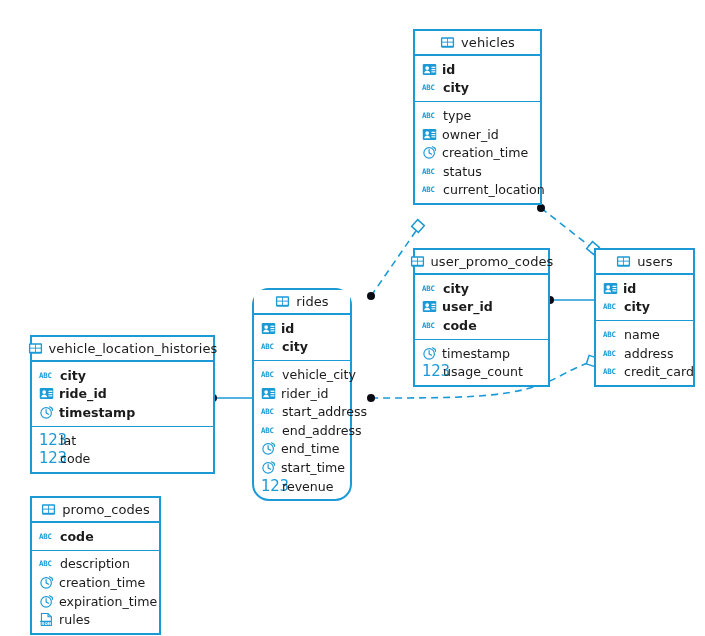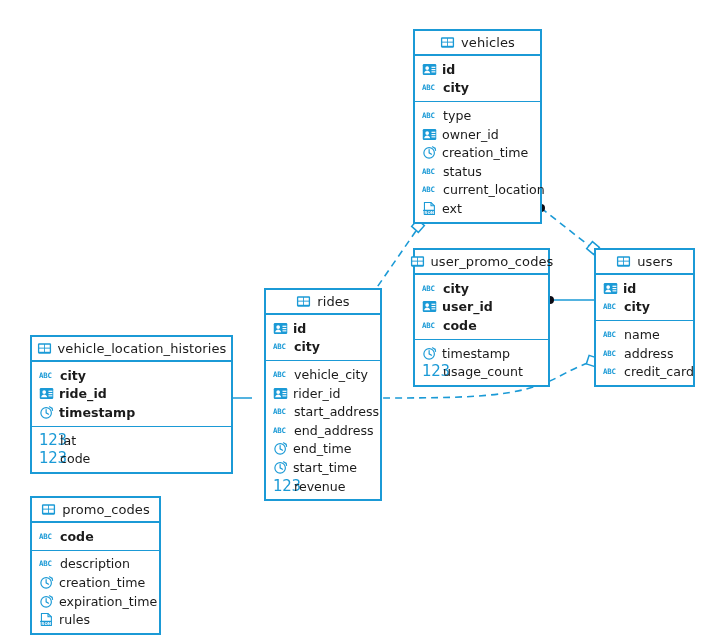--- a/index.html
+++ b/index.html
@@ -147,326 +147,315 @@
           <span class="col-name">creation_time</span>
         </div>
         <div class="col-row">
           <span class="ic-abc">ABC</span>
           <span class="col-name">status</span>
         </div>
         <div class="col-row">
           <span class="ic-abc">ABC</span>
           <span class="col-name">current_location</span>
         </div>
+      </div>
+    </div>
+    <div class="table-box" style="left: 413px; top: 248px; width: 137px;">
+      <div class="tbl-header">
+        <span class="ic">
+          <svg width="15" height="15" viewBox="0 0 16 16">
+    <rect x="1" y="2.5" width="14" height="11" rx="1.2" fill="#1b9ad6"></rect>
+    <rect x="2.4" y="4" width="5.2" height="3.1" fill="#ffffff"></rect>
+    <rect x="8.5" y="4" width="5.1" height="3.1" fill="#ffffff"></rect>
+    <rect x="2.4" y="8.1" width="5.2" height="3.4" fill="#ffffff"></rect>
+    <rect x="8.5" y="8.1" width="5.1" height="3.4" fill="#ffffff"></rect>
+  </svg>
+        </span>
+        <span class="tbl-title">user_promo_codes</span>
+      </div>
+      <div class="section keys">
+        <div class="col-row pk">
+          <span class="ic-abc">ABC</span>
+          <span class="col-name">city</span>
+        </div>
+        <div class="col-row pk">
+          <span class="ic">
+            <svg width="15" height="15" viewBox="0 0 16 16">
+    <rect x="0.8" y="2.2" width="14.4" height="11.6" rx="1.3" fill="#1b9ad6"></rect>
+    <circle cx="5.5" cy="6.4" r="2" fill="#ffffff"></circle>
+    <path d="M2.3 11.9c0.4-1.9 1.7-2.8 3.2-2.8s2.8 0.9 3.2 2.8z" fill="#ffffff"></path>
+    <rect x="10.1" y="5.0" width="4.2" height="1.3" fill="#ffffff"></rect>
+    <rect x="10.1" y="7.5" width="4.2" height="1.2" fill="#ffffff"></rect>
+    <rect x="10.1" y="9.9" width="4.2" height="1.2" fill="#ffffff"></rect>
+  </svg>
+          </span>
+          <span class="col-name">user_id</span>
+        </div>
+        <div class="col-row pk">
+          <span class="ic-abc">ABC</span>
+          <span class="col-name">code</span>
+        </div>
+      </div>
+      <div class="section">
+        <div class="col-row">
+          <span class="ic">
+            <svg width="15" height="15" viewBox="0 0 16 16">
+    <circle cx="7.6" cy="8.4" r="5.6" fill="none" stroke="#1b9ad6" stroke-width="1.25"></circle>
+    <path d="M7.6 4.9 L7.6 8.4 L10.2 9.8" fill="none" stroke="#1b9ad6" stroke-width="1.25" stroke-linecap="round" stroke-linejoin="round"></path>
+    <path d="M11.2 1.9 l2.6 1.5" stroke="#1b9ad6" stroke-width="1.2" stroke-linecap="round"></path>
+    <path d="M13.9 3.3 l0.6 2.4" stroke="#1b9ad6" stroke-width="1.2" stroke-linecap="round"></path>
+  </svg>
+          </span>
+          <span class="col-name">timestamp</span>
+        </div>
+        <div class="col-row">
+          <span class="ic-num">123</span>
+          <span class="col-name">usage_count</span>
+        </div>
+      </div>
+    </div>
+    <div class="table-box" style="left: 594px; top: 248px; width: 101px;">
+      <div class="tbl-header">
+        <span class="ic">
+          <svg width="15" height="15" viewBox="0 0 16 16">
+    <rect x="1" y="2.5" width="14" height="11" rx="1.2" fill="#1b9ad6"></rect>
+    <rect x="2.4" y="4" width="5.2" height="3.1" fill="#ffffff"></rect>
+    <rect x="8.5" y="4" width="5.1" height="3.1" fill="#ffffff"></rect>
+    <rect x="2.4" y="8.1" width="5.2" height="3.4" fill="#ffffff"></rect>
+    <rect x="8.5" y="8.1" width="5.1" height="3.4" fill="#ffffff"></rect>
+  </svg>
+        </span>
+        <span class="tbl-title">users</span>
+      </div>
+      <div class="section keys">
+        <div class="col-row pk">
+          <span class="ic">
+            <svg width="15" height="15" viewBox="0 0 16 16">
+    <rect x="0.8" y="2.2" width="14.4" height="11.6" rx="1.3" fill="#1b9ad6"></rect>
+    <circle cx="5.5" cy="6.4" r="2" fill="#ffffff"></circle>
+    <path d="M2.3 11.9c0.4-1.9 1.7-2.8 3.2-2.8s2.8 0.9 3.2 2.8z" fill="#ffffff"></path>
+    <rect x="10.1" y="5.0" width="4.2" height="1.3" fill="#ffffff"></rect>
+    <rect x="10.1" y="7.5" width="4.2" height="1.2" fill="#ffffff"></rect>
+    <rect x="10.1" y="9.9" width="4.2" height="1.2" fill="#ffffff"></rect>
+  </svg>
+          </span>
+          <span class="col-name">id</span>
+        </div>
+        <div class="col-row pk">
+          <span class="ic-abc">ABC</span>
+          <span class="col-name">city</span>
+        </div>
+      </div>
+      <div class="section">
+        <div class="col-row">
+          <span class="ic-abc">ABC</span>
+          <span class="col-name">name</span>
+        </div>
+        <div class="col-row">
+          <span class="ic-abc">ABC</span>
+          <span class="col-name">address</span>
+        </div>
+        <div class="col-row">
+          <span class="ic-abc">ABC</span>
+          <span class="col-name">credit_card</span>
+        </div>
+      </div>
+    </div>
+    <div class="table-box" style="left: 252px; top: 288px; width: 100px; border-radius: 17px;">
+      <div class="tbl-header">
+        <span class="ic">
+          <svg width="15" height="15" viewBox="0 0 16 16">
+    <rect x="1" y="2.5" width="14" height="11" rx="1.2" fill="#1b9ad6"></rect>
+    <rect x="2.4" y="4" width="5.2" height="3.1" fill="#ffffff"></rect>
+    <rect x="8.5" y="4" width="5.1" height="3.1" fill="#ffffff"></rect>
+    <rect x="2.4" y="8.1" width="5.2" height="3.4" fill="#ffffff"></rect>
+    <rect x="8.5" y="8.1" width="5.1" height="3.4" fill="#ffffff"></rect>
+  </svg>
+        </span>
+        <span class="tbl-title">rides</span>
+      </div>
+      <div class="section keys">
+        <div class="col-row pk">
+          <span class="ic">
+            <svg width="15" height="15" viewBox="0 0 16 16">
+    <rect x="0.8" y="2.2" width="14.4" height="11.6" rx="1.3" fill="#1b9ad6"></rect>
+    <circle cx="5.5" cy="6.4" r="2" fill="#ffffff"></circle>
+    <path d="M2.3 11.9c0.4-1.9 1.7-2.8 3.2-2.8s2.8 0.9 3.2 2.8z" fill="#ffffff"></path>
+    <rect x="10.1" y="5.0" width="4.2" height="1.3" fill="#ffffff"></rect>
+    <rect x="10.1" y="7.5" width="4.2" height="1.2" fill="#ffffff"></rect>
+    <rect x="10.1" y="9.9" width="4.2" height="1.2" fill="#ffffff"></rect>
+  </svg>
+          </span>
+          <span class="col-name">id</span>
+        </div>
+        <div class="col-row pk">
+          <span class="ic-abc">ABC</span>
+          <span class="col-name">city</span>
+        </div>
+      </div>
+      <div class="section">
+        <div class="col-row">
+          <span class="ic-abc">ABC</span>
+          <span class="col-name">vehicle_city</span>
+        </div>
+        <div class="col-row">
+          <span class="ic">
+            <svg width="15" height="15" viewBox="0 0 16 16">
+    <rect x="0.8" y="2.2" width="14.4" height="11.6" rx="1.3" fill="#1b9ad6"></rect>
+    <circle cx="5.5" cy="6.4" r="2" fill="#ffffff"></circle>
+    <path d="M2.3 11.9c0.4-1.9 1.7-2.8 3.2-2.8s2.8 0.9 3.2 2.8z" fill="#ffffff"></path>
+    <rect x="10.1" y="5.0" width="4.2" height="1.3" fill="#ffffff"></rect>
+    <rect x="10.1" y="7.5" width="4.2" height="1.2" fill="#ffffff"></rect>
+    <rect x="10.1" y="9.9" width="4.2" height="1.2" fill="#ffffff"></rect>
+  </svg>
+          </span>
+          <span class="col-name">rider_id</span>
+        </div>
+        <div class="col-row">
+          <span class="ic-abc">ABC</span>
+          <span class="col-name">start_address</span>
+        </div>
+        <div class="col-row">
+          <span class="ic-abc">ABC</span>
+          <span class="col-name">end_address</span>
+        </div>
+        <div class="col-row">
+          <span class="ic">
+            <svg width="15" height="15" viewBox="0 0 16 16">
+    <circle cx="7.6" cy="8.4" r="5.6" fill="none" stroke="#1b9ad6" stroke-width="1.25"></circle>
+    <path d="M7.6 4.9 L7.6 8.4 L10.2 9.8" fill="none" stroke="#1b9ad6" stroke-width="1.25" stroke-linecap="round" stroke-linejoin="round"></path>
+    <path d="M11.2 1.9 l2.6 1.5" stroke="#1b9ad6" stroke-width="1.2" stroke-linecap="round"></path>
+    <path d="M13.9 3.3 l0.6 2.4" stroke="#1b9ad6" stroke-width="1.2" stroke-linecap="round"></path>
+  </svg>
+          </span>
+          <span class="col-name">end_time</span>
+        </div>
+        <div class="col-row">
+          <span class="ic">
+            <svg width="15" height="15" viewBox="0 0 16 16">
+    <circle cx="7.6" cy="8.4" r="5.6" fill="none" stroke="#1b9ad6" stroke-width="1.25"></circle>
+    <path d="M7.6 4.9 L7.6 8.4 L10.2 9.8" fill="none" stroke="#1b9ad6" stroke-width="1.25" stroke-linecap="round" stroke-linejoin="round"></path>
+    <path d="M11.2 1.9 l2.6 1.5" stroke="#1b9ad6" stroke-width="1.2" stroke-linecap="round"></path>
+    <path d="M13.9 3.3 l0.6 2.4" stroke="#1b9ad6" stroke-width="1.2" stroke-linecap="round"></path>
+  </svg>
+          </span>
+          <span class="col-name">start_time</span>
+        </div>
+        <div class="col-row">
+          <span class="ic-num">123</span>
+          <span class="col-name">revenue</span>
+        </div>
+      </div>
+    </div>
+    <div class="table-box" style="left: 30px; top: 335px; width: 185px;">
+      <div class="tbl-header">
+        <span class="ic">
+          <svg width="15" height="15" viewBox="0 0 16 16">
+    <rect x="1" y="2.5" width="14" height="11" rx="1.2" fill="#1b9ad6"></rect>
+    <rect x="2.4" y="4" width="5.2" height="3.1" fill="#ffffff"></rect>
+    <rect x="8.5" y="4" width="5.1" height="3.1" fill="#ffffff"></rect>
+    <rect x="2.4" y="8.1" width="5.2" height="3.4" fill="#ffffff"></rect>
+    <rect x="8.5" y="8.1" width="5.1" height="3.4" fill="#ffffff"></rect>
+  </svg>
+        </span>
+        <span class="tbl-title">vehicle_location_histories</span>
+      </div>
+      <div class="section keys">
+        <div class="col-row pk">
+          <span class="ic-abc">ABC</span>
+          <span class="col-name">city</span>
+        </div>
+        <div class="col-row pk">
+          <span class="ic">
+            <svg width="15" height="15" viewBox="0 0 16 16">
+    <rect x="0.8" y="2.2" width="14.4" height="11.6" rx="1.3" fill="#1b9ad6"></rect>
+    <circle cx="5.5" cy="6.4" r="2" fill="#ffffff"></circle>
+    <path d="M2.3 11.9c0.4-1.9 1.7-2.8 3.2-2.8s2.8 0.9 3.2 2.8z" fill="#ffffff"></path>
+    <rect x="10.1" y="5.0" width="4.2" height="1.3" fill="#ffffff"></rect>
+    <rect x="10.1" y="7.5" width="4.2" height="1.2" fill="#ffffff"></rect>
+    <rect x="10.1" y="9.9" width="4.2" height="1.2" fill="#ffffff"></rect>
+  </svg>
+          </span>
+          <span class="col-name">ride_id</span>
+        </div>
+        <div class="col-row pk">
+          <span class="ic">
+            <svg width="15" height="15" viewBox="0 0 16 16">
+    <circle cx="7.6" cy="8.4" r="5.6" fill="none" stroke="#1b9ad6" stroke-width="1.25"></circle>
+    <path d="M7.6 4.9 L7.6 8.4 L10.2 9.8" fill="none" stroke="#1b9ad6" stroke-width="1.25" stroke-linecap="round" stroke-linejoin="round"></path>
+    <path d="M11.2 1.9 l2.6 1.5" stroke="#1b9ad6" stroke-width="1.2" stroke-linecap="round"></path>
+    <path d="M13.9 3.3 l0.6 2.4" stroke="#1b9ad6" stroke-width="1.2" stroke-linecap="round"></path>
+  </svg>
+          </span>
+          <span class="col-name">timestamp</span>
+        </div>
+      </div>
+      <div class="section">
+        <div class="col-row">
+          <span class="ic-num">123</span>
+          <span class="col-name">lat</span>
+        </div>
+        <div class="col-row">
+          <span class="ic-num">123</span>
+          <span class="col-name">code</span>
+        </div>
+      </div>
+    </div>
+    <div class="table-box" style="left: 30px; top: 496px; width: 131px;">
+      <div class="tbl-header">
+        <span class="ic">
+          <svg width="15" height="15" viewBox="0 0 16 16">
+    <rect x="1" y="2.5" width="14" height="11" rx="1.2" fill="#1b9ad6"></rect>
+    <rect x="2.4" y="4" width="5.2" height="3.1" fill="#ffffff"></rect>
+    <rect x="8.5" y="4" width="5.1" height="3.1" fill="#ffffff"></rect>
+    <rect x="2.4" y="8.1" width="5.2" height="3.4" fill="#ffffff"></rect>
+    <rect x="8.5" y="8.1" width="5.1" height="3.4" fill="#ffffff"></rect>
+  </svg>
+        </span>
+        <span class="tbl-title">promo_codes</span>
+      </div>
+      <div class="section keys">
+        <div class="col-row pk">
+          <span class="ic-abc">ABC</span>
+          <span class="col-name">code</span>
+        </div>
+      </div>
+      <div class="section">
+        <div class="col-row">
+          <span class="ic-abc">ABC</span>
+          <span class="col-name">description</span>
+        </div>
+        <div class="col-row">
+          <span class="ic">
+            <svg width="15" height="15" viewBox="0 0 16 16">
+    <circle cx="7.6" cy="8.4" r="5.6" fill="none" stroke="#1b9ad6" stroke-width="1.25"></circle>
+    <path d="M7.6 4.9 L7.6 8.4 L10.2 9.8" fill="none" stroke="#1b9ad6" stroke-width="1.25" stroke-linecap="round" stroke-linejoin="round"></path>
+    <path d="M11.2 1.9 l2.6 1.5" stroke="#1b9ad6" stroke-width="1.2" stroke-linecap="round"></path>
+    <path d="M13.9 3.3 l0.6 2.4" stroke="#1b9ad6" stroke-width="1.2" stroke-linecap="round"></path>
+  </svg>
+          </span>
+          <span class="col-name">creation_time</span>
+        </div>
+        <div class="col-row">
+          <span class="ic">
+            <svg width="15" height="15" viewBox="0 0 16 16">
+    <circle cx="7.6" cy="8.4" r="5.6" fill="none" stroke="#1b9ad6" stroke-width="1.25"></circle>
+    <path d="M7.6 4.9 L7.6 8.4 L10.2 9.8" fill="none" stroke="#1b9ad6" stroke-width="1.25" stroke-linecap="round" stroke-linejoin="round"></path>
+    <path d="M11.2 1.9 l2.6 1.5" stroke="#1b9ad6" stroke-width="1.2" stroke-linecap="round"></path>
+    <path d="M13.9 3.3 l0.6 2.4" stroke="#1b9ad6" stroke-width="1.2" stroke-linecap="round"></path>
+  </svg>
+          </span>
+          <span class="col-name">expiration_time</span>
+        </div>
         <div class="col-row">
           <span class="ic">
             <svg width="15" height="15" viewBox="0 0 16 16">
     <path d="M2.6 1.6 h7.0 l3.6 3.5 v9.3 h-10.6 z" fill="none" stroke="#1b9ad6" stroke-width="1.15"></path>
     <path d="M9.6 1.6 v3.5 h3.6" fill="none" stroke="#1b9ad6" stroke-width="1.15"></path>
     <rect x="1.1" y="9.3" width="12.0" height="5.2" rx="0.7" fill="#1b9ad6"></rect>
     <text x="7.1" y="13.4" font-size="4.3" font-weight="bold" fill="#ffffff" text-anchor="middle" font-family="DejaVu Sans, sans-serif">JSON</text>
   </svg>
           </span>
-          <span class="col-name">ext</span>
-        </div>
-      </div>
-    </div>
-    <div class="table-box" style="left: 413px; top: 248px; width: 137px;">
-      <div class="tbl-header">
-        <span class="ic">
-          <svg width="15" height="15" viewBox="0 0 16 16">
-    <rect x="1" y="2.5" width="14" height="11" rx="1.2" fill="#1b9ad6"></rect>
-    <rect x="2.4" y="4" width="5.2" height="3.1" fill="#ffffff"></rect>
-    <rect x="8.5" y="4" width="5.1" height="3.1" fill="#ffffff"></rect>
-    <rect x="2.4" y="8.1" width="5.2" height="3.4" fill="#ffffff"></rect>
-    <rect x="8.5" y="8.1" width="5.1" height="3.4" fill="#ffffff"></rect>
-  </svg>
-        </span>
-        <span class="tbl-title">user_promo_codes</span>
-      </div>
-      <div class="section keys">
-        <div class="col-row pk">
-          <span class="ic-abc">ABC</span>
-          <span class="col-name">city</span>
-        </div>
-        <div class="col-row pk">
-          <span class="ic">
-            <svg width="15" height="15" viewBox="0 0 16 16">
-    <rect x="0.8" y="2.2" width="14.4" height="11.6" rx="1.3" fill="#1b9ad6"></rect>
-    <circle cx="5.5" cy="6.4" r="2" fill="#ffffff"></circle>
-    <path d="M2.3 11.9c0.4-1.9 1.7-2.8 3.2-2.8s2.8 0.9 3.2 2.8z" fill="#ffffff"></path>
-    <rect x="10.1" y="5.0" width="4.2" height="1.3" fill="#ffffff"></rect>
-    <rect x="10.1" y="7.5" width="4.2" height="1.2" fill="#ffffff"></rect>
-    <rect x="10.1" y="9.9" width="4.2" height="1.2" fill="#ffffff"></rect>
-  </svg>
-          </span>
-          <span class="col-name">user_id</span>
-        </div>
-        <div class="col-row pk">
-          <span class="ic-abc">ABC</span>
-          <span class="col-name">code</span>
-        </div>
-      </div>
-      <div class="section">
-        <div class="col-row">
-          <span class="ic">
-            <svg width="15" height="15" viewBox="0 0 16 16">
-    <circle cx="7.6" cy="8.4" r="5.6" fill="none" stroke="#1b9ad6" stroke-width="1.25"></circle>
-    <path d="M7.6 4.9 L7.6 8.4 L10.2 9.8" fill="none" stroke="#1b9ad6" stroke-width="1.25" stroke-linecap="round" stroke-linejoin="round"></path>
-    <path d="M11.2 1.9 l2.6 1.5" stroke="#1b9ad6" stroke-width="1.2" stroke-linecap="round"></path>
-    <path d="M13.9 3.3 l0.6 2.4" stroke="#1b9ad6" stroke-width="1.2" stroke-linecap="round"></path>
-  </svg>
-          </span>
-          <span class="col-name">timestamp</span>
-        </div>
-        <div class="col-row">
-          <span class="ic-num">123</span>
-          <span class="col-name">usage_count</span>
-        </div>
-      </div>
-    </div>
-    <div class="table-box" style="left: 594px; top: 248px; width: 101px;">
-      <div class="tbl-header">
-        <span class="ic">
-          <svg width="15" height="15" viewBox="0 0 16 16">
-    <rect x="1" y="2.5" width="14" height="11" rx="1.2" fill="#1b9ad6"></rect>
-    <rect x="2.4" y="4" width="5.2" height="3.1" fill="#ffffff"></rect>
-    <rect x="8.5" y="4" width="5.1" height="3.1" fill="#ffffff"></rect>
-    <rect x="2.4" y="8.1" width="5.2" height="3.4" fill="#ffffff"></rect>
-    <rect x="8.5" y="8.1" width="5.1" height="3.4" fill="#ffffff"></rect>
-  </svg>
-        </span>
-        <span class="tbl-title">users</span>
-      </div>
-      <div class="section keys">
-        <div class="col-row pk">
-          <span class="ic">
-            <svg width="15" height="15" viewBox="0 0 16 16">
-    <rect x="0.8" y="2.2" width="14.4" height="11.6" rx="1.3" fill="#1b9ad6"></rect>
-    <circle cx="5.5" cy="6.4" r="2" fill="#ffffff"></circle>
-    <path d="M2.3 11.9c0.4-1.9 1.7-2.8 3.2-2.8s2.8 0.9 3.2 2.8z" fill="#ffffff"></path>
-    <rect x="10.1" y="5.0" width="4.2" height="1.3" fill="#ffffff"></rect>
-    <rect x="10.1" y="7.5" width="4.2" height="1.2" fill="#ffffff"></rect>
-    <rect x="10.1" y="9.9" width="4.2" height="1.2" fill="#ffffff"></rect>
-  </svg>
-          </span>
-          <span class="col-name">id</span>
-        </div>
-        <div class="col-row pk">
-          <span class="ic-abc">ABC</span>
-          <span class="col-name">city</span>
-        </div>
-      </div>
-      <div class="section">
-        <div class="col-row">
-          <span class="ic-abc">ABC</span>
-          <span class="col-name">name</span>
-        </div>
-        <div class="col-row">
-          <span class="ic-abc">ABC</span>
-          <span class="col-name">address</span>
-        </div>
-        <div class="col-row">
-          <span class="ic-abc">ABC</span>
-          <span class="col-name">credit_card</span>
-        </div>
-      </div>
-    </div>
-    <div class="table-box" style="left: 264px; top: 288px; width: 118px;">
-      <div class="tbl-header">
-        <span class="ic">
-          <svg width="15" height="15" viewBox="0 0 16 16">
-    <rect x="1" y="2.5" width="14" height="11" rx="1.2" fill="#1b9ad6"></rect>
-    <rect x="2.4" y="4" width="5.2" height="3.1" fill="#ffffff"></rect>
-    <rect x="8.5" y="4" width="5.1" height="3.1" fill="#ffffff"></rect>
-    <rect x="2.4" y="8.1" width="5.2" height="3.4" fill="#ffffff"></rect>
-    <rect x="8.5" y="8.1" width="5.1" height="3.4" fill="#ffffff"></rect>
-  </svg>
-        </span>
-        <span class="tbl-title">rides</span>
-      </div>
-      <div class="section keys">
-        <div class="col-row pk">
-          <span class="ic">
-            <svg width="15" height="15" viewBox="0 0 16 16">
-    <rect x="0.8" y="2.2" width="14.4" height="11.6" rx="1.3" fill="#1b9ad6"></rect>
-    <circle cx="5.5" cy="6.4" r="2" fill="#ffffff"></circle>
-    <path d="M2.3 11.9c0.4-1.9 1.7-2.8 3.2-2.8s2.8 0.9 3.2 2.8z" fill="#ffffff"></path>
-    <rect x="10.1" y="5.0" width="4.2" height="1.3" fill="#ffffff"></rect>
-    <rect x="10.1" y="7.5" width="4.2" height="1.2" fill="#ffffff"></rect>
-    <rect x="10.1" y="9.9" width="4.2" height="1.2" fill="#ffffff"></rect>
-  </svg>
-          </span>
-          <span class="col-name">id</span>
-        </div>
-        <div class="col-row pk">
-          <span class="ic-abc">ABC</span>
-          <span class="col-name">city</span>
-        </div>
-      </div>
-      <div class="section">
-        <div class="col-row">
-          <span class="ic-abc">ABC</span>
-          <span class="col-name">vehicle_city</span>
-        </div>
-        <div class="col-row">
-          <span class="ic">
-            <svg width="15" height="15" viewBox="0 0 16 16">
-    <rect x="0.8" y="2.2" width="14.4" height="11.6" rx="1.3" fill="#1b9ad6"></rect>
-    <circle cx="5.5" cy="6.4" r="2" fill="#ffffff"></circle>
-    <path d="M2.3 11.9c0.4-1.9 1.7-2.8 3.2-2.8s2.8 0.9 3.2 2.8z" fill="#ffffff"></path>
-    <rect x="10.1" y="5.0" width="4.2" height="1.3" fill="#ffffff"></rect>
-    <rect x="10.1" y="7.5" width="4.2" height="1.2" fill="#ffffff"></rect>
-    <rect x="10.1" y="9.9" width="4.2" height="1.2" fill="#ffffff"></rect>
-  </svg>
-          </span>
-          <span class="col-name">rider_id</span>
-        </div>
-        <div class="col-row">
-          <span class="ic-abc">ABC</span>
-          <span class="col-name">start_address</span>
-        </div>
-        <div class="col-row">
-          <span class="ic-abc">ABC</span>
-          <span class="col-name">end_address</span>
-        </div>
-        <div class="col-row">
-          <span class="ic">
-            <svg width="15" height="15" viewBox="0 0 16 16">
-    <circle cx="7.6" cy="8.4" r="5.6" fill="none" stroke="#1b9ad6" stroke-width="1.25"></circle>
-    <path d="M7.6 4.9 L7.6 8.4 L10.2 9.8" fill="none" stroke="#1b9ad6" stroke-width="1.25" stroke-linecap="round" stroke-linejoin="round"></path>
-    <path d="M11.2 1.9 l2.6 1.5" stroke="#1b9ad6" stroke-width="1.2" stroke-linecap="round"></path>
-    <path d="M13.9 3.3 l0.6 2.4" stroke="#1b9ad6" stroke-width="1.2" stroke-linecap="round"></path>
-  </svg>
-          </span>
-          <span class="col-name">end_time</span>
-        </div>
-        <div class="col-row">
-          <span class="ic">
-            <svg width="15" height="15" viewBox="0 0 16 16">
-    <circle cx="7.6" cy="8.4" r="5.6" fill="none" stroke="#1b9ad6" stroke-width="1.25"></circle>
-    <path d="M7.6 4.9 L7.6 8.4 L10.2 9.8" fill="none" stroke="#1b9ad6" stroke-width="1.25" stroke-linecap="round" stroke-linejoin="round"></path>
-    <path d="M11.2 1.9 l2.6 1.5" stroke="#1b9ad6" stroke-width="1.2" stroke-linecap="round"></path>
-    <path d="M13.9 3.3 l0.6 2.4" stroke="#1b9ad6" stroke-width="1.2" stroke-linecap="round"></path>
-  </svg>
-          </span>
-          <span class="col-name">start_time</span>
-        </div>
-        <div class="col-row">
-          <span class="ic-num">123</span>
-          <span class="col-name">revenue</span>
-        </div>
-      </div>
-    </div>
-    <div class="table-box" style="left: 30px; top: 335px; width: 203px;">
-      <div class="tbl-header">
-        <span class="ic">
-          <svg width="15" height="15" viewBox="0 0 16 16">
-    <rect x="1" y="2.5" width="14" height="11" rx="1.2" fill="#1b9ad6"></rect>
-    <rect x="2.4" y="4" width="5.2" height="3.1" fill="#ffffff"></rect>
-    <rect x="8.5" y="4" width="5.1" height="3.1" fill="#ffffff"></rect>
-    <rect x="2.4" y="8.1" width="5.2" height="3.4" fill="#ffffff"></rect>
-    <rect x="8.5" y="8.1" width="5.1" height="3.4" fill="#ffffff"></rect>
-  </svg>
-        </span>
-        <span class="tbl-title">vehicle_location_histories</span>
-      </div>
-      <div class="section keys">
-        <div class="col-row pk">
-          <span class="ic-abc">ABC</span>
-          <span class="col-name">city</span>
-        </div>
-        <div class="col-row pk">
-          <span class="ic">
-            <svg width="15" height="15" viewBox="0 0 16 16">
-    <rect x="0.8" y="2.2" width="14.4" height="11.6" rx="1.3" fill="#1b9ad6"></rect>
-    <circle cx="5.5" cy="6.4" r="2" fill="#ffffff"></circle>
-    <path d="M2.3 11.9c0.4-1.9 1.7-2.8 3.2-2.8s2.8 0.9 3.2 2.8z" fill="#ffffff"></path>
-    <rect x="10.1" y="5.0" width="4.2" height="1.3" fill="#ffffff"></rect>
-    <rect x="10.1" y="7.5" width="4.2" height="1.2" fill="#ffffff"></rect>
-    <rect x="10.1" y="9.9" width="4.2" height="1.2" fill="#ffffff"></rect>
-  </svg>
-          </span>
-          <span class="col-name">ride_id</span>
-        </div>
-        <div class="col-row pk">
-          <span class="ic">
-            <svg width="15" height="15" viewBox="0 0 16 16">
-    <circle cx="7.6" cy="8.4" r="5.6" fill="none" stroke="#1b9ad6" stroke-width="1.25"></circle>
-    <path d="M7.6 4.9 L7.6 8.4 L10.2 9.8" fill="none" stroke="#1b9ad6" stroke-width="1.25" stroke-linecap="round" stroke-linejoin="round"></path>
-    <path d="M11.2 1.9 l2.6 1.5" stroke="#1b9ad6" stroke-width="1.2" stroke-linecap="round"></path>
-    <path d="M13.9 3.3 l0.6 2.4" stroke="#1b9ad6" stroke-width="1.2" stroke-linecap="round"></path>
-  </svg>
-          </span>
-          <span class="col-name">timestamp</span>
-        </div>
-      </div>
-      <div class="section">
-        <div class="col-row">
-          <span class="ic-num">123</span>
-          <span class="col-name">lat</span>
-        </div>
-        <div class="col-row">
-          <span class="ic-num">123</span>
-          <span class="col-name">code</span>
-        </div>
-      </div>
-    </div>
-    <div class="table-box" style="left: 30px; top: 496px; width: 131px;">
-      <div class="tbl-header">
-        <span class="ic">
-          <svg width="15" height="15" viewBox="0 0 16 16">
-    <rect x="1" y="2.5" width="14" height="11" rx="1.2" fill="#1b9ad6"></rect>
-    <rect x="2.4" y="4" width="5.2" height="3.1" fill="#ffffff"></rect>
-    <rect x="8.5" y="4" width="5.1" height="3.1" fill="#ffffff"></rect>
-    <rect x="2.4" y="8.1" width="5.2" height="3.4" fill="#ffffff"></rect>
-    <rect x="8.5" y="8.1" width="5.1" height="3.4" fill="#ffffff"></rect>
-  </svg>
-        </span>
-        <span class="tbl-title">promo_codes</span>
-      </div>
-      <div class="section keys">
-        <div class="col-row pk">
-          <span class="ic-abc">ABC</span>
-          <span class="col-name">code</span>
-        </div>
-      </div>
-      <div class="section">
-        <div class="col-row">
-          <span class="ic-abc">ABC</span>
-          <span class="col-name">description</span>
-        </div>
-        <div class="col-row">
-          <span class="ic">
-            <svg width="15" height="15" viewBox="0 0 16 16">
-    <circle cx="7.6" cy="8.4" r="5.6" fill="none" stroke="#1b9ad6" stroke-width="1.25"></circle>
-    <path d="M7.6 4.9 L7.6 8.4 L10.2 9.8" fill="none" stroke="#1b9ad6" stroke-width="1.25" stroke-linecap="round" stroke-linejoin="round"></path>
-    <path d="M11.2 1.9 l2.6 1.5" stroke="#1b9ad6" stroke-width="1.2" stroke-linecap="round"></path>
-    <path d="M13.9 3.3 l0.6 2.4" stroke="#1b9ad6" stroke-width="1.2" stroke-linecap="round"></path>
-  </svg>
-          </span>
-          <span class="col-name">creation_time</span>
-        </div>
-        <div class="col-row">
-          <span class="ic">
-            <svg width="15" height="15" viewBox="0 0 16 16">
-    <circle cx="7.6" cy="8.4" r="5.6" fill="none" stroke="#1b9ad6" stroke-width="1.25"></circle>
-    <path d="M7.6 4.9 L7.6 8.4 L10.2 9.8" fill="none" stroke="#1b9ad6" stroke-width="1.25" stroke-linecap="round" stroke-linejoin="round"></path>
-    <path d="M11.2 1.9 l2.6 1.5" stroke="#1b9ad6" stroke-width="1.2" stroke-linecap="round"></path>
-    <path d="M13.9 3.3 l0.6 2.4" stroke="#1b9ad6" stroke-width="1.2" stroke-linecap="round"></path>
-  </svg>
-          </span>
-          <span class="col-name">expiration_time</span>
-        </div>
-        <div class="col-row">
-          <span class="ic">
-            <svg width="15" height="15" viewBox="0 0 16 16">
-    <path d="M2.6 1.6 h7.0 l3.6 3.5 v9.3 h-10.6 z" fill="none" stroke="#1b9ad6" stroke-width="1.15"></path>
-    <path d="M9.6 1.6 v3.5 h3.6" fill="none" stroke="#1b9ad6" stroke-width="1.15"></path>
-    <rect x="1.1" y="9.3" width="12.0" height="5.2" rx="0.7" fill="#1b9ad6"></rect>
-    <text x="7.1" y="13.4" font-size="4.3" font-weight="bold" fill="#ffffff" text-anchor="middle" font-family="DejaVu Sans, sans-serif">JSON</text>
-  </svg>
-          </span>
           <span class="col-name">rules</span>
         </div>
       </div>
     </div>
   </div>
 
 </body></html>

